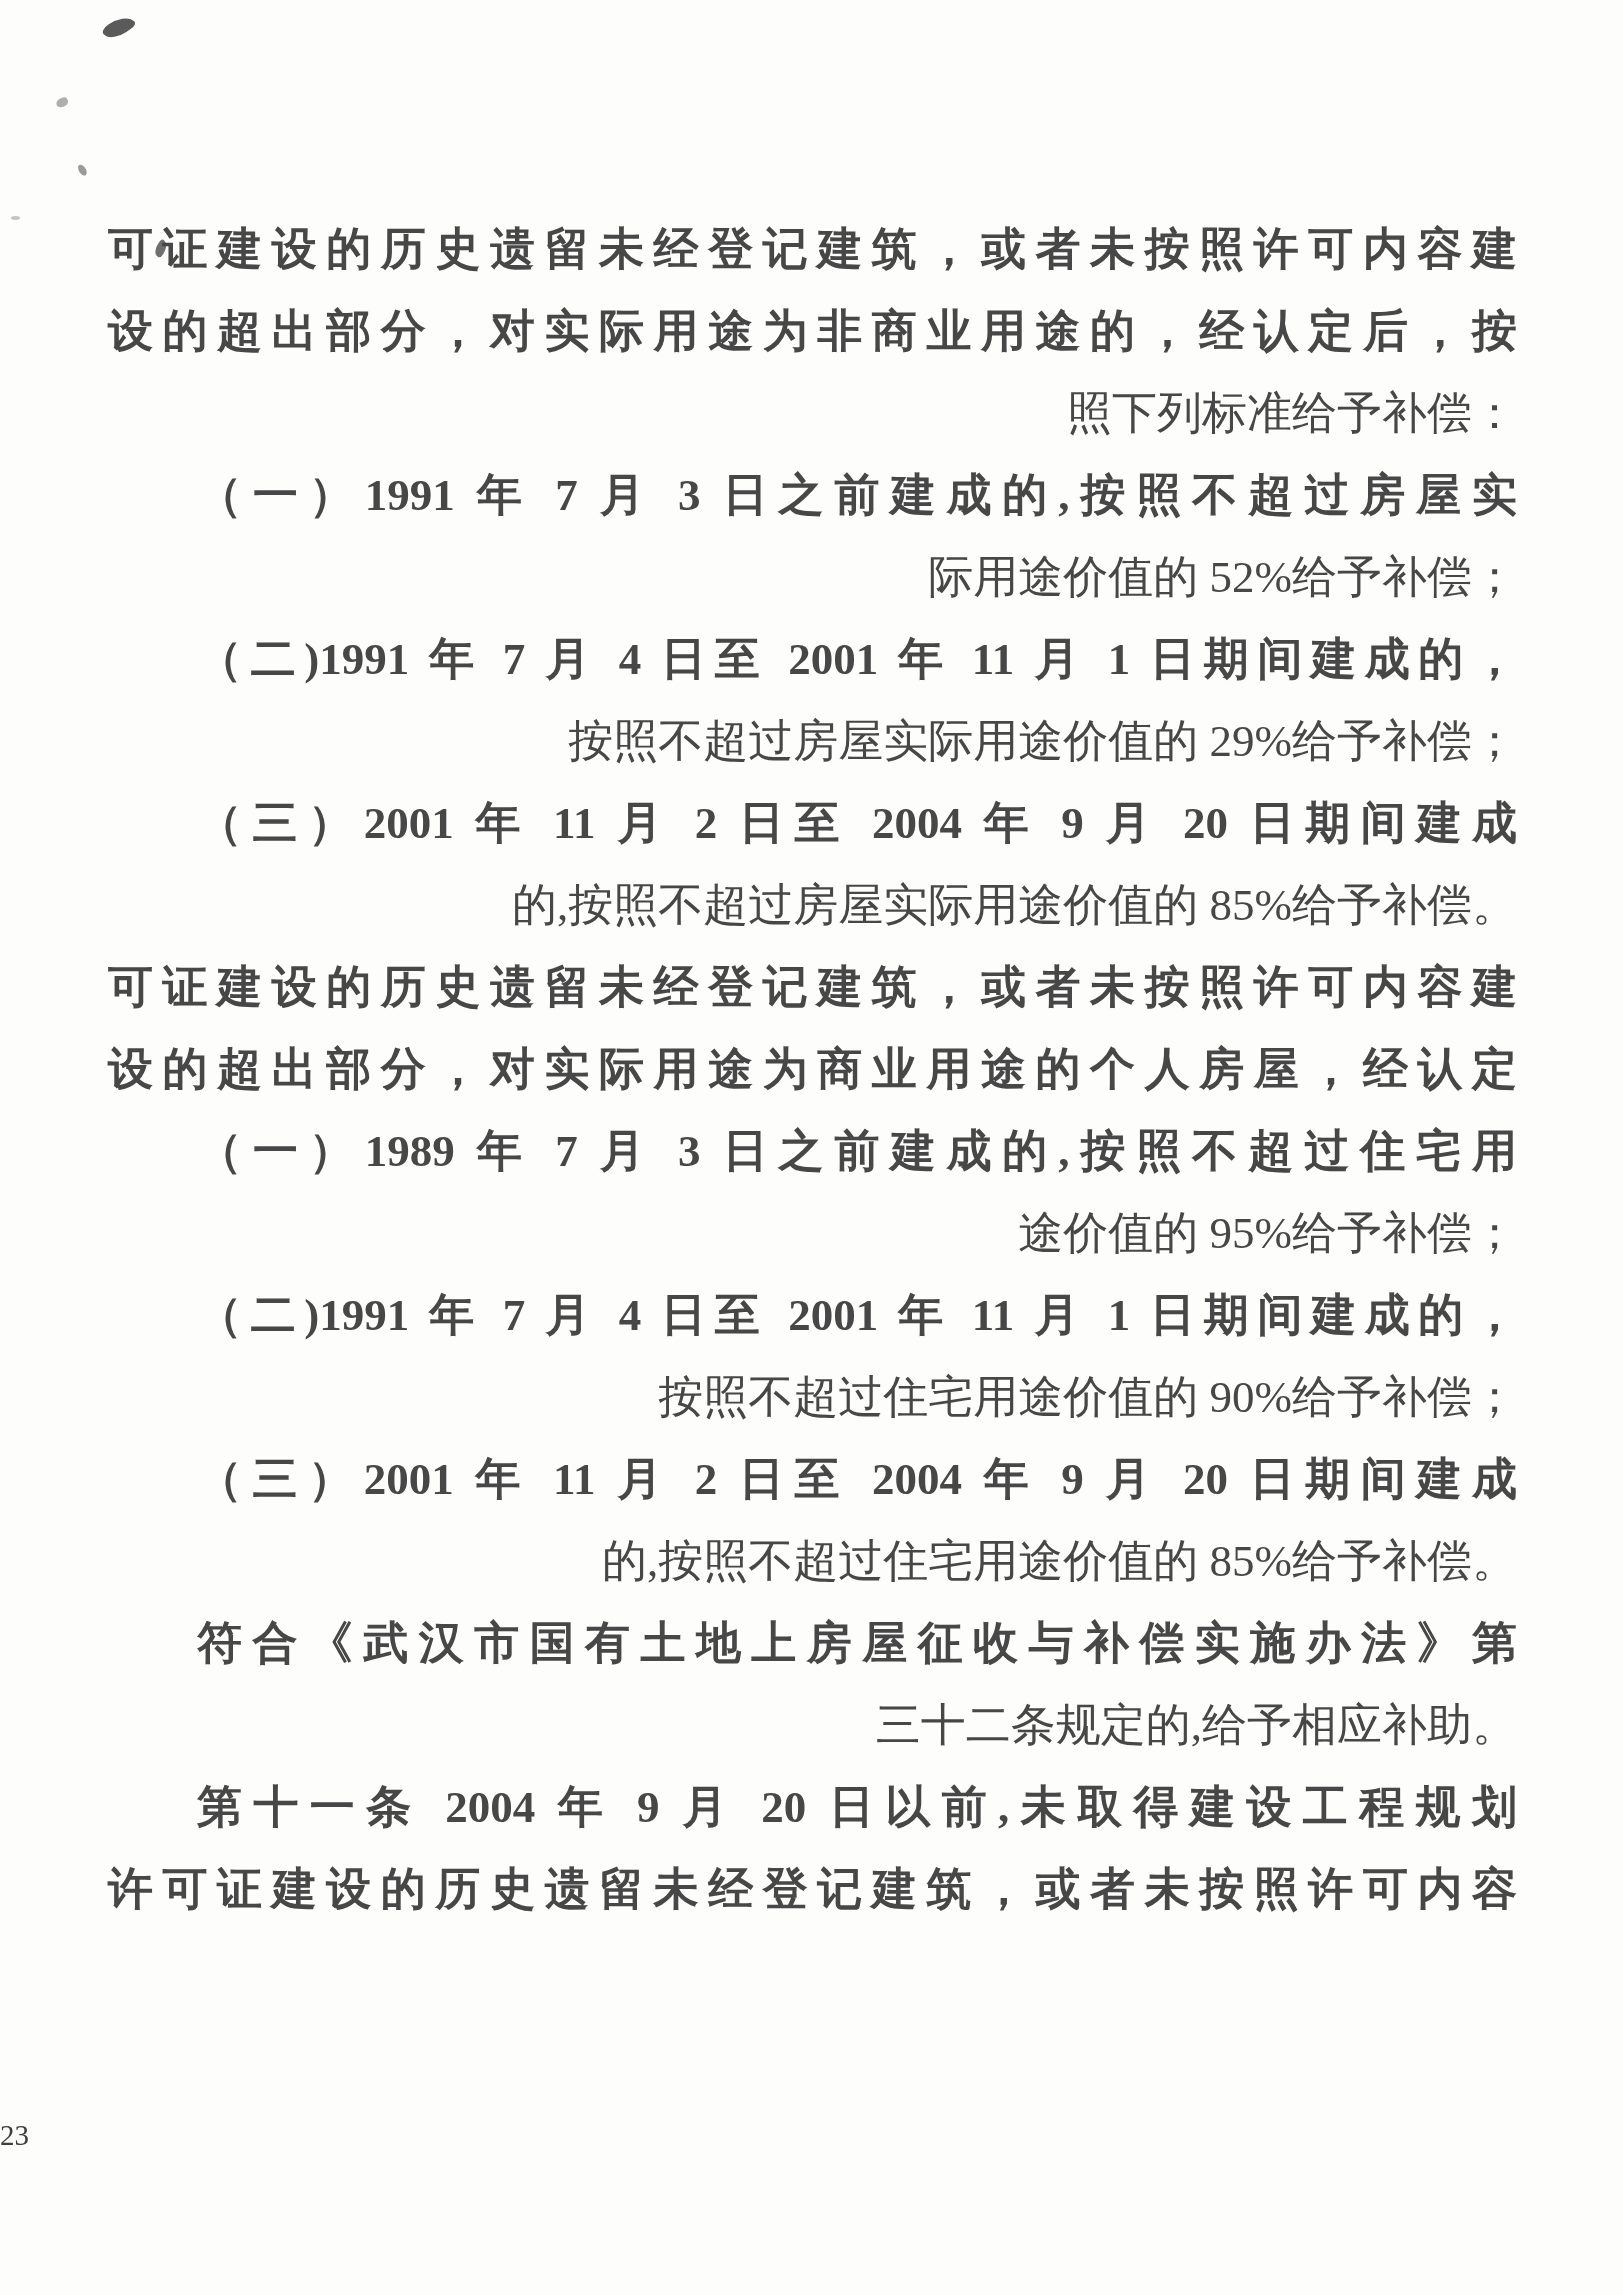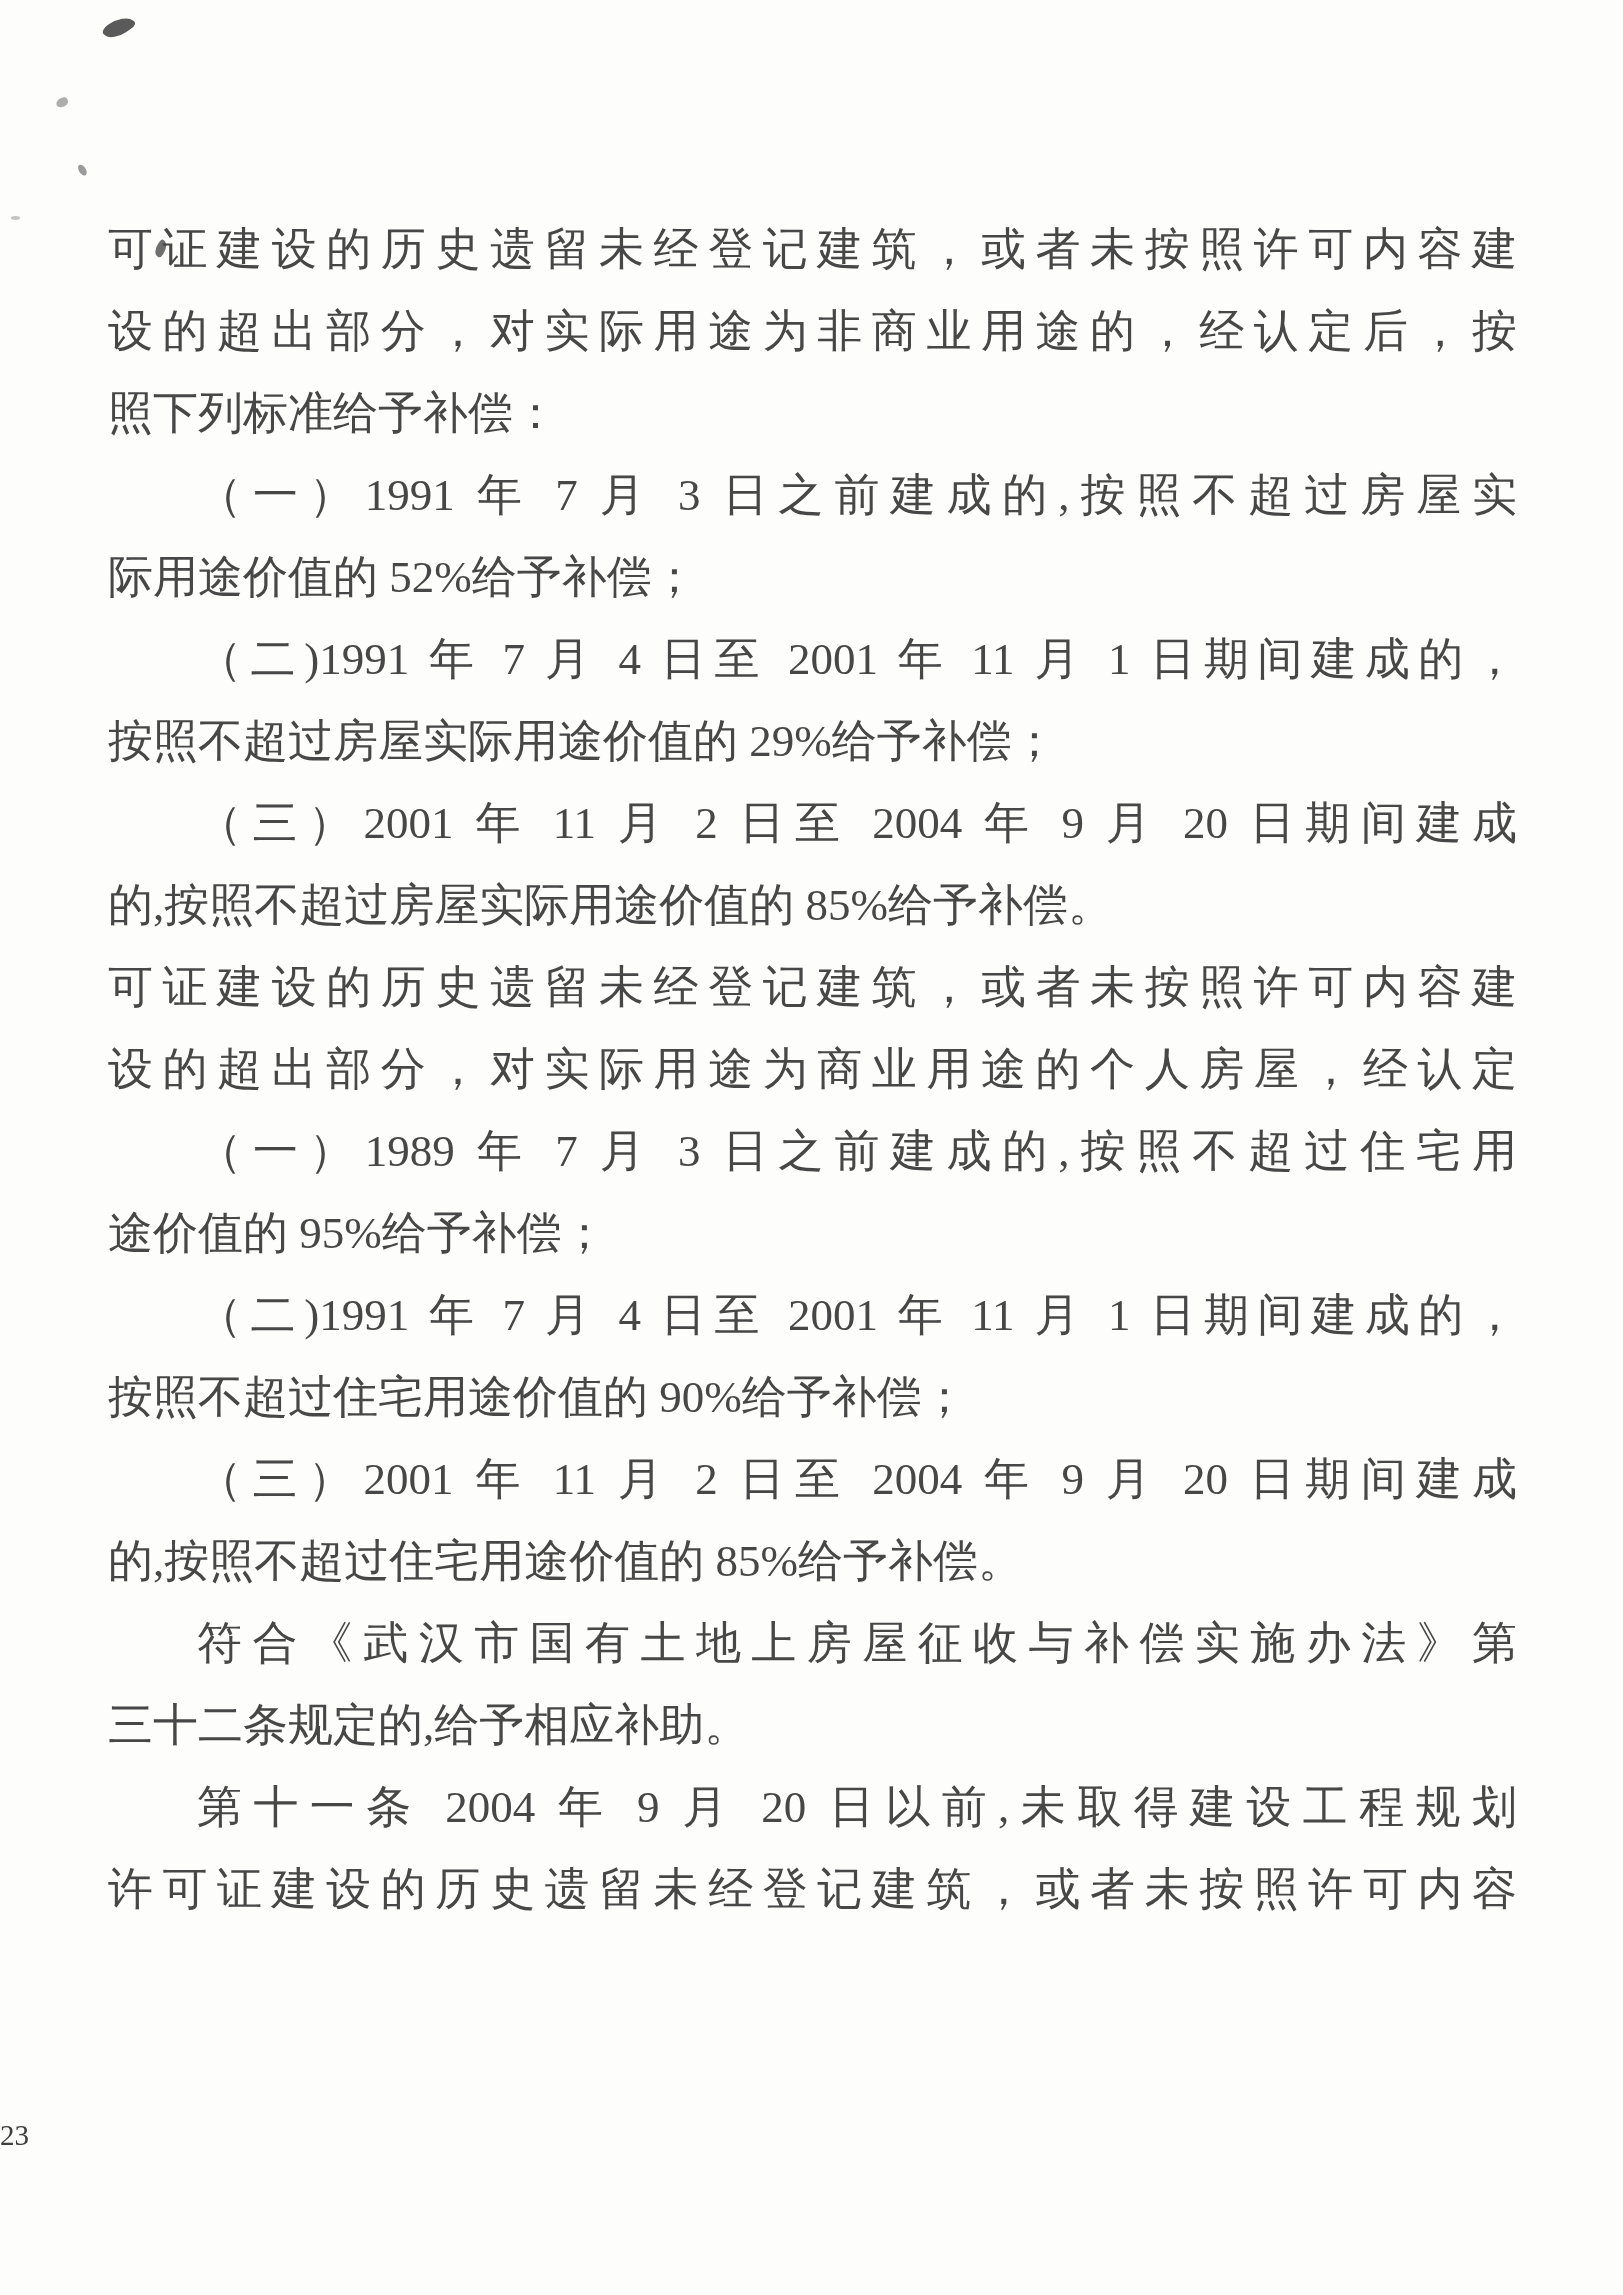--- a/index.html
+++ b/index.html
@@ -21,26 +21,27 @@
     left: 108px;
     top: 208px;
     width: 1409px;
   }
   .line {
     height: 82px;
     line-height: 82px;
     font-size: 45px;
     white-space: pre-wrap;
     letter-spacing: 0px;
-    text-align: left;
+    text-align: right;
   }
   .line.justify {
     text-align: justify;
     text-align-last: justify;
     text-justify: inter-character;
+    font-weight: bold;
   }
   .line.indent {
     padding-left: 89px;
   }
   .line.indent.justify {
     width: 1320px;
   }
   .page-number {
     position: absolute;
     top: 2119px;

